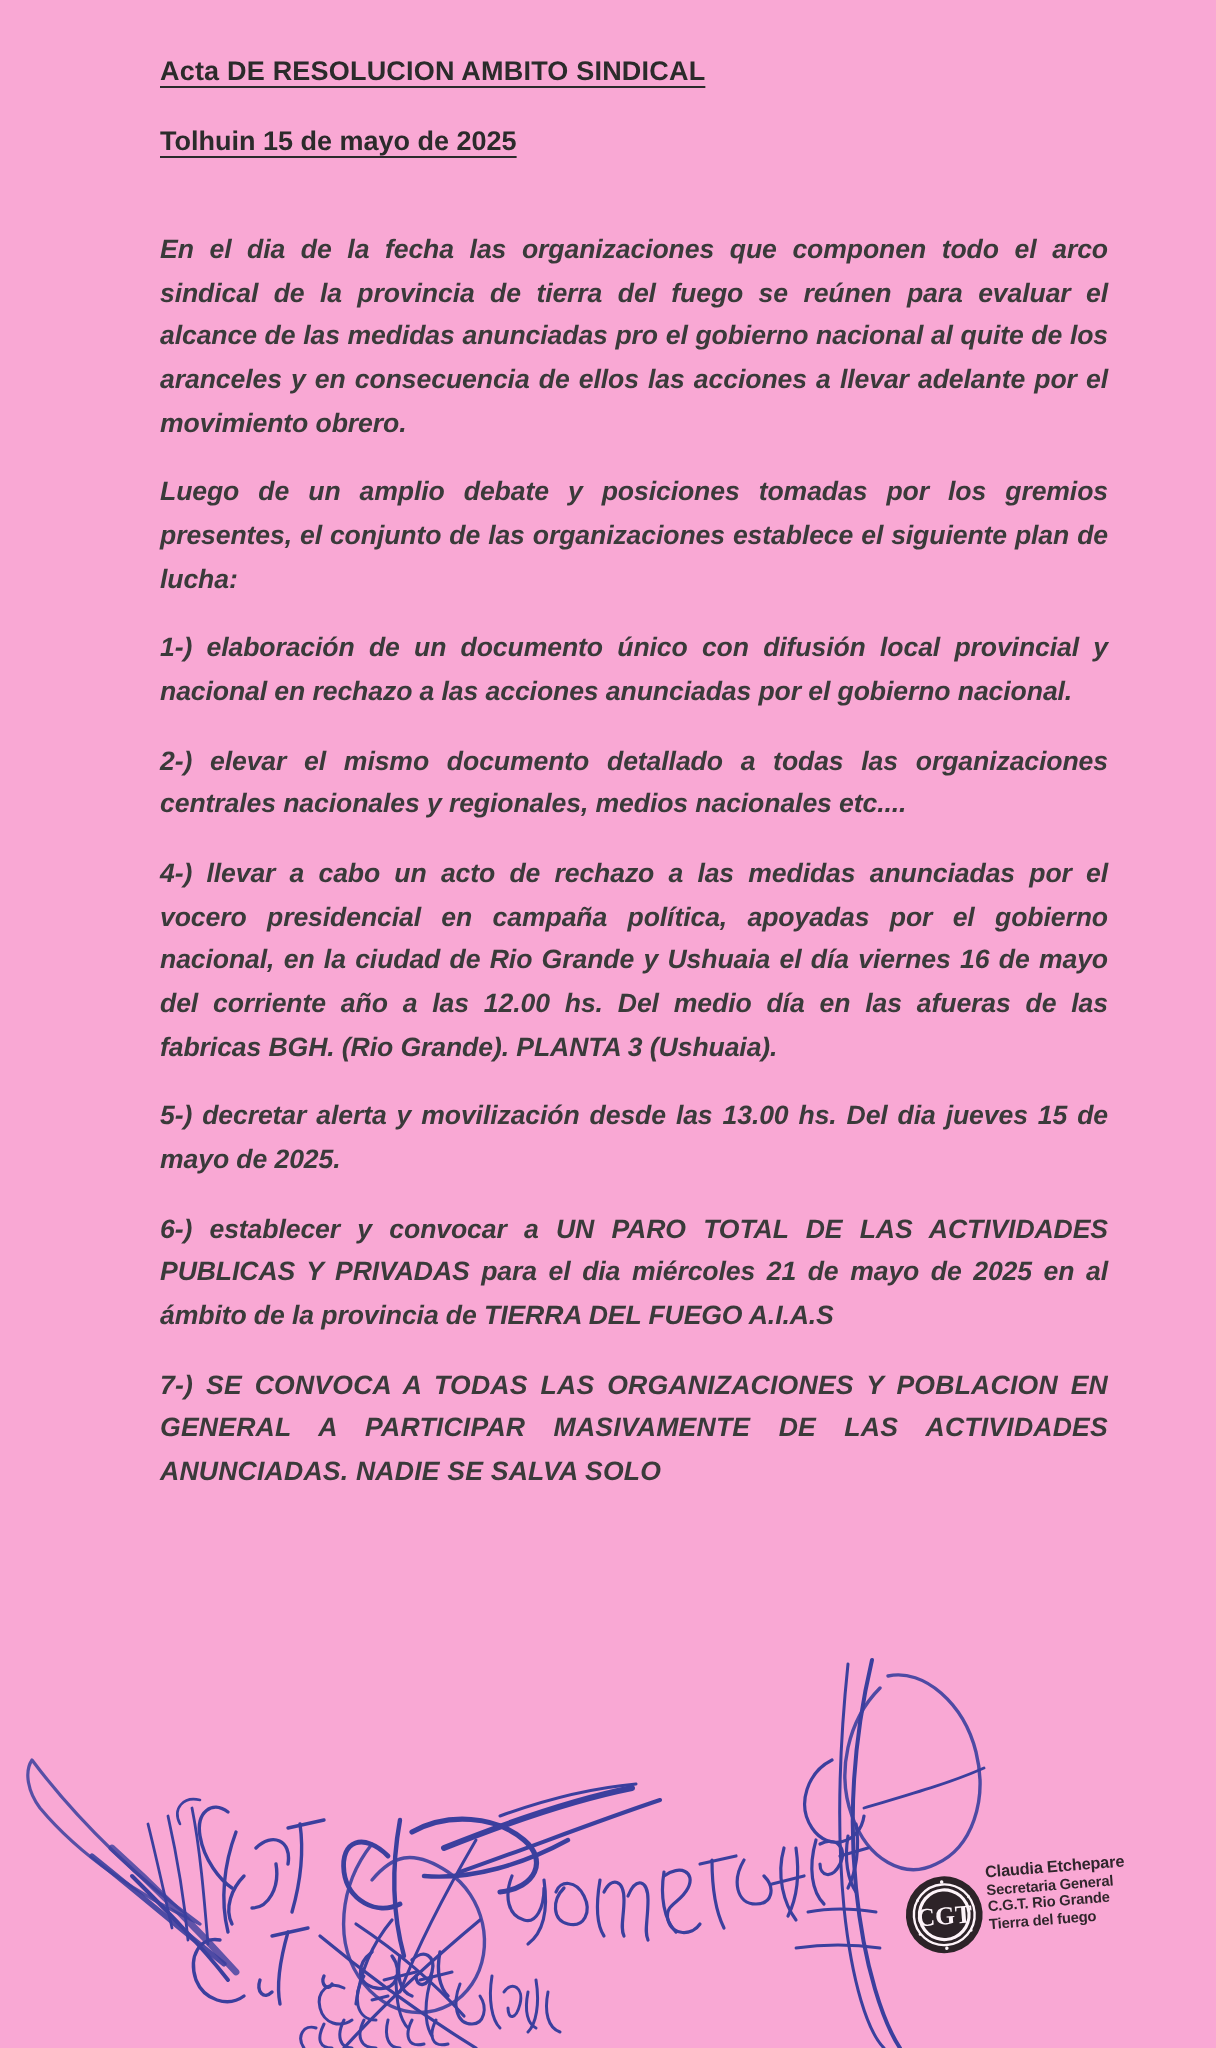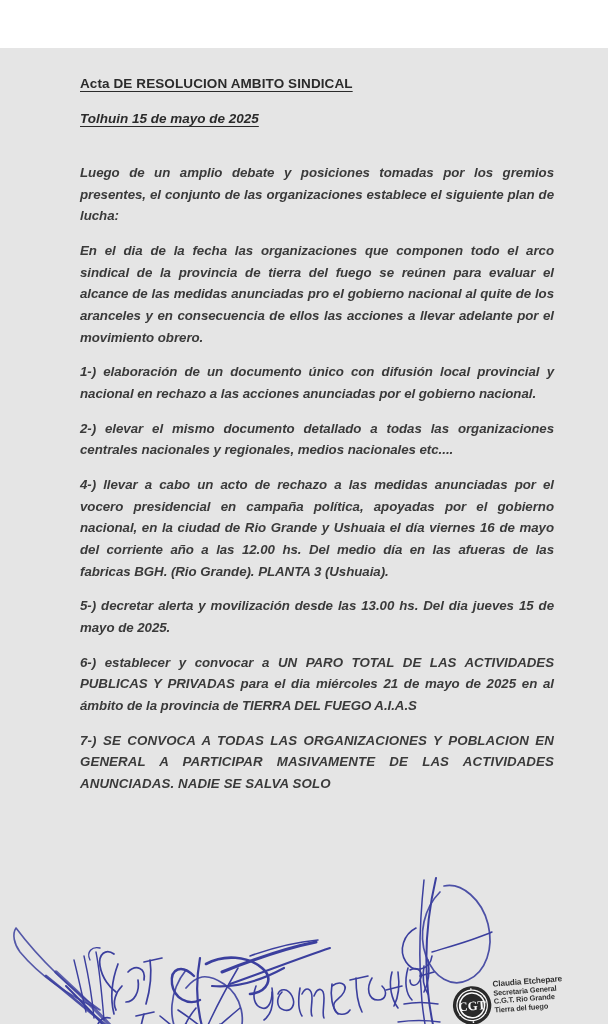--- a/index.html
+++ b/index.html
@@ -12,22 +12,21 @@
     height: 1024px;
     position: relative;
     overflow: hidden;
     font-family: "Liberation Sans", sans-serif;
     -webkit-font-smoothing: antialiased;
   }
 
   #page {
     position: absolute;
     inset: 0;
-    background: #e5e5e5;
-    margin-top: 48px;
+    background: #f9a8d4;
   }
 
   
   .doc-head {
     position: absolute;
     left: 80px;
     top: 28px;
     width: 474px;
   }
   .doc-title {
@@ -43,21 +42,20 @@
   }
   .doc-date {
     font-size: 13.5px;
     font-weight: bold;
     color: #2b2b2b;
     text-decoration: underline;
     text-underline-offset: 3px;
     text-decoration-thickness: 1px;
     margin: 0;
     white-space: nowrap;
-    font-style: italic;
   }
 
   
   .doc-body {
     position: absolute;
     left: 80px;
     top: 114px;
     width: 474px;
   }
   .para {
@@ -138,22 +136,22 @@
 <body>
 
 <div id="page">
 
   <div class="doc-head">
     <h1 class="doc-title">Acta DE RESOLUCION AMBITO SINDICAL</h1>
     <p class="doc-date">Tolhuin 15 de mayo de 2025</p>
   </div>
 
   <div class="doc-body">
+    <p class="para">En el dia de la fecha las organizaciones que componen todo el arco sindical de la provincia de tierra del fuego se reúnen para evaluar el alcance de las medidas anunciadas pro el gobierno nacional al quite de los aranceles y en consecuencia de ellos las acciones a llevar adelante por el movimiento obrero.</p>
     <p class="para">Luego de un amplio debate y posiciones tomadas por los gremios presentes, el conjunto de las organizaciones establece el siguiente plan de lucha:</p>
-    <p class="para">En el dia de la fecha las organizaciones que componen todo el arco sindical de la provincia de tierra del fuego se reúnen para evaluar el alcance de las medidas anunciadas pro el gobierno nacional al quite de los aranceles y en consecuencia de ellos las acciones a llevar adelante por el movimiento obrero.</p>
     <p class="para">1-) elaboración de un documento único con difusión local provincial y nacional en rechazo a las acciones anunciadas por el gobierno nacional.</p>
     <p class="para">2-) elevar el mismo documento detallado a todas las organizaciones centrales nacionales y regionales, medios nacionales etc....</p>
     <p class="para">4-) llevar a cabo un acto de rechazo a las medidas anunciadas por el vocero presidencial en campaña política, apoyadas por el gobierno nacional, en la ciudad de Rio Grande y Ushuaia el día viernes 16 de mayo del corriente año a las 12.00 hs. Del medio día en las afueras de las fabricas BGH. (Rio Grande). PLANTA 3 (Ushuaia).</p>
     <p class="para">5-) decretar alerta y movilización desde las 13.00 hs. Del dia jueves 15 de mayo de 2025.</p>
     <p class="para">6-) establecer y convocar a UN PARO TOTAL DE LAS ACTIVIDADES PUBLICAS Y PRIVADAS para el dia miércoles 21 de mayo de 2025 en al ámbito de la provincia de TIERRA DEL FUEGO A.I.A.S</p>
     <p class="para caps">7-) SE CONVOCA A TODAS LAS ORGANIZACIONES Y POBLACION EN GENERAL A PARTICIPAR MASIVAMENTE DE LAS ACTIVIDADES ANUNCIADAS. NADIE SE SALVA SOLO</p>
   </div>
 
 
   <div class="sig-layer">

